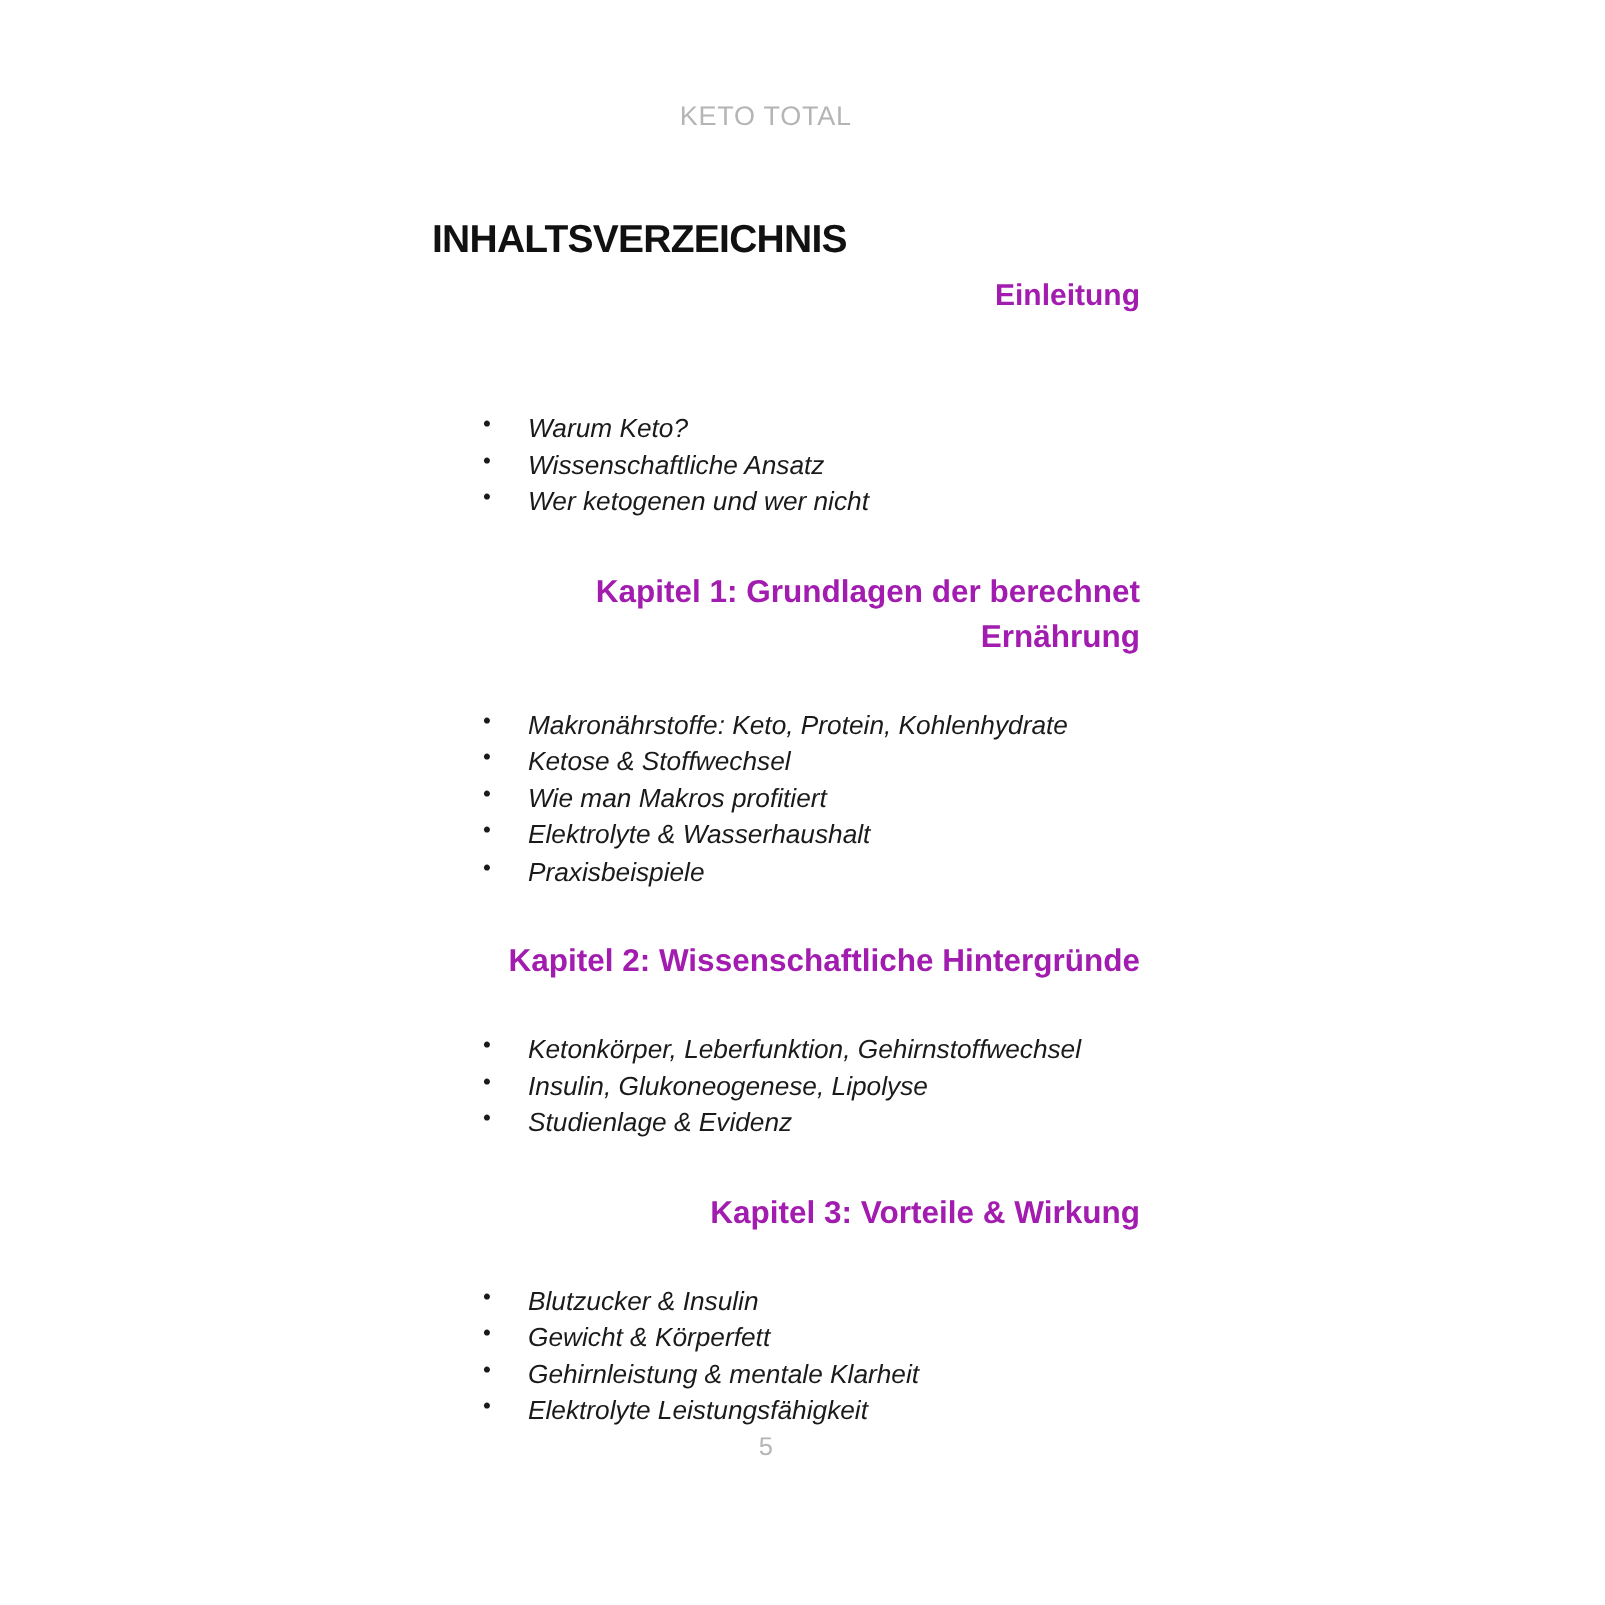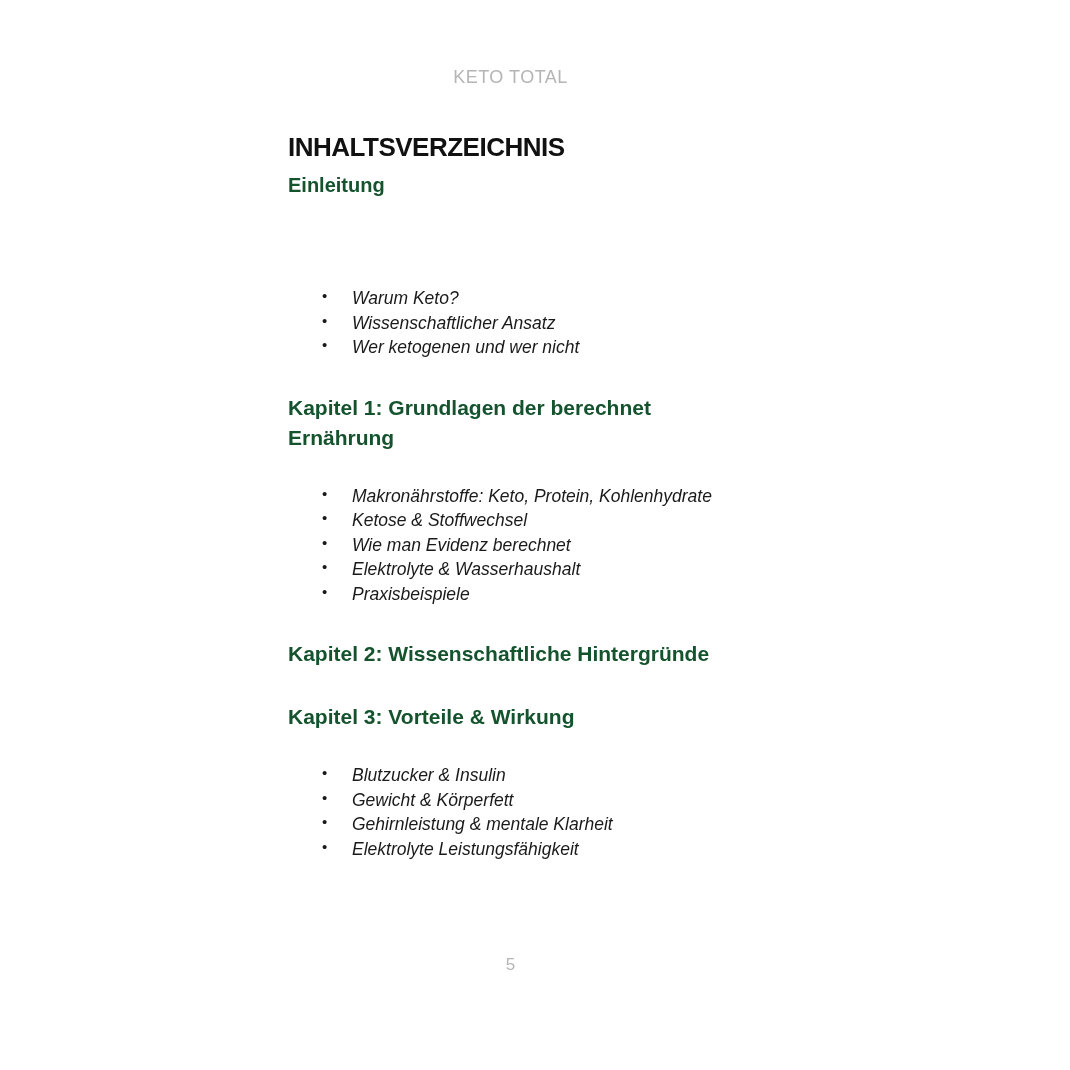--- a/index.html
+++ b/index.html
@@ -24,49 +24,50 @@
     left: 0;
     width: 100%;
     text-align: center;
     font-size: 18px;
     letter-spacing: 0.5px;
     color: #b5b5b5;
   }
   .content {
     position: absolute;
     left: 288px;
-    top: 0;
+    top: 12px;
     width: 472px;
   }
   .toc-title {
     margin: 131px 0 0 0;
     font-size: 26px;
     font-weight: 700;
     letter-spacing: -0.5px;
     line-height: 32px;
     color: #111111;
   }
   .section-heading {
     margin: 33px 0 0 0;
     font-size: 21px;
     font-weight: 700;
     line-height: 30px;
-    color: #14532d;
+    color: #a21caf;
+    text-align: right;
   }
   .section-heading.intro {
     margin-top: 7px;
     font-size: 20px;
   }
   .toc-list {
     list-style: none;
     margin: 31px 0 0 0;
     padding: 0;
   }
   .toc-list.intro-list {
-    margin-top: 86px;
+    margin-top: 61px;
   }
   .toc-list li {
     position: relative;
     padding-left: 64px;
     font-style: italic;
     font-size: 17.5px;
     line-height: 24.5px;
     color: #1a1a1a;
   }
   .toc-list li::before {
@@ -95,34 +96,39 @@
 
   <div class="page-header">KETO TOTAL</div>
 
   <div class="content">
 
     <h1 class="toc-title">INHALTSVERZEICHNIS</h1>
 
     <h2 class="section-heading intro">Einleitung</h2>
     <ul class="toc-list intro-list">
       <li>Warum Keto?</li>
-      <li>Wissenschaftlicher Ansatz</li>
+      <li>Wissenschaftliche Ansatz</li>
       <li>Wer ketogenen und wer nicht</li>
     </ul>
 
     <h2 class="section-heading">Kapitel 1: Grundlagen der berechnet Ernährung</h2>
     <ul class="toc-list">
       <li>Makronährstoffe: Keto, Protein, Kohlenhydrate</li>
       <li>Ketose &amp; Stoffwechsel</li>
-      <li>Wie man Evidenz berechnet</li>
+      <li>Wie man Makros profitiert</li>
       <li>Elektrolyte &amp; Wasserhaushalt</li>
       <li>Praxisbeispiele</li>
     </ul>
 
     <h2 class="section-heading">Kapitel 2: Wissenschaftliche Hintergründe</h2>
+    <ul class="toc-list">
+      <li>Ketonkörper, Leberfunktion, Gehirnstoffwechsel</li>
+      <li>Insulin, Glukoneogenese, Lipolyse</li>
+      <li>Studienlage &amp; Evidenz</li>
+    </ul>
 
     <h2 class="section-heading">Kapitel 3: Vorteile &amp; Wirkung</h2>
     <ul class="toc-list">
       <li>Blutzucker &amp; Insulin</li>
       <li>Gewicht &amp; Körperfett</li>
       <li>Gehirnleistung &amp; mentale Klarheit</li>
       <li>Elektrolyte Leistungsfähigkeit</li>
     </ul>
 
   </div>

